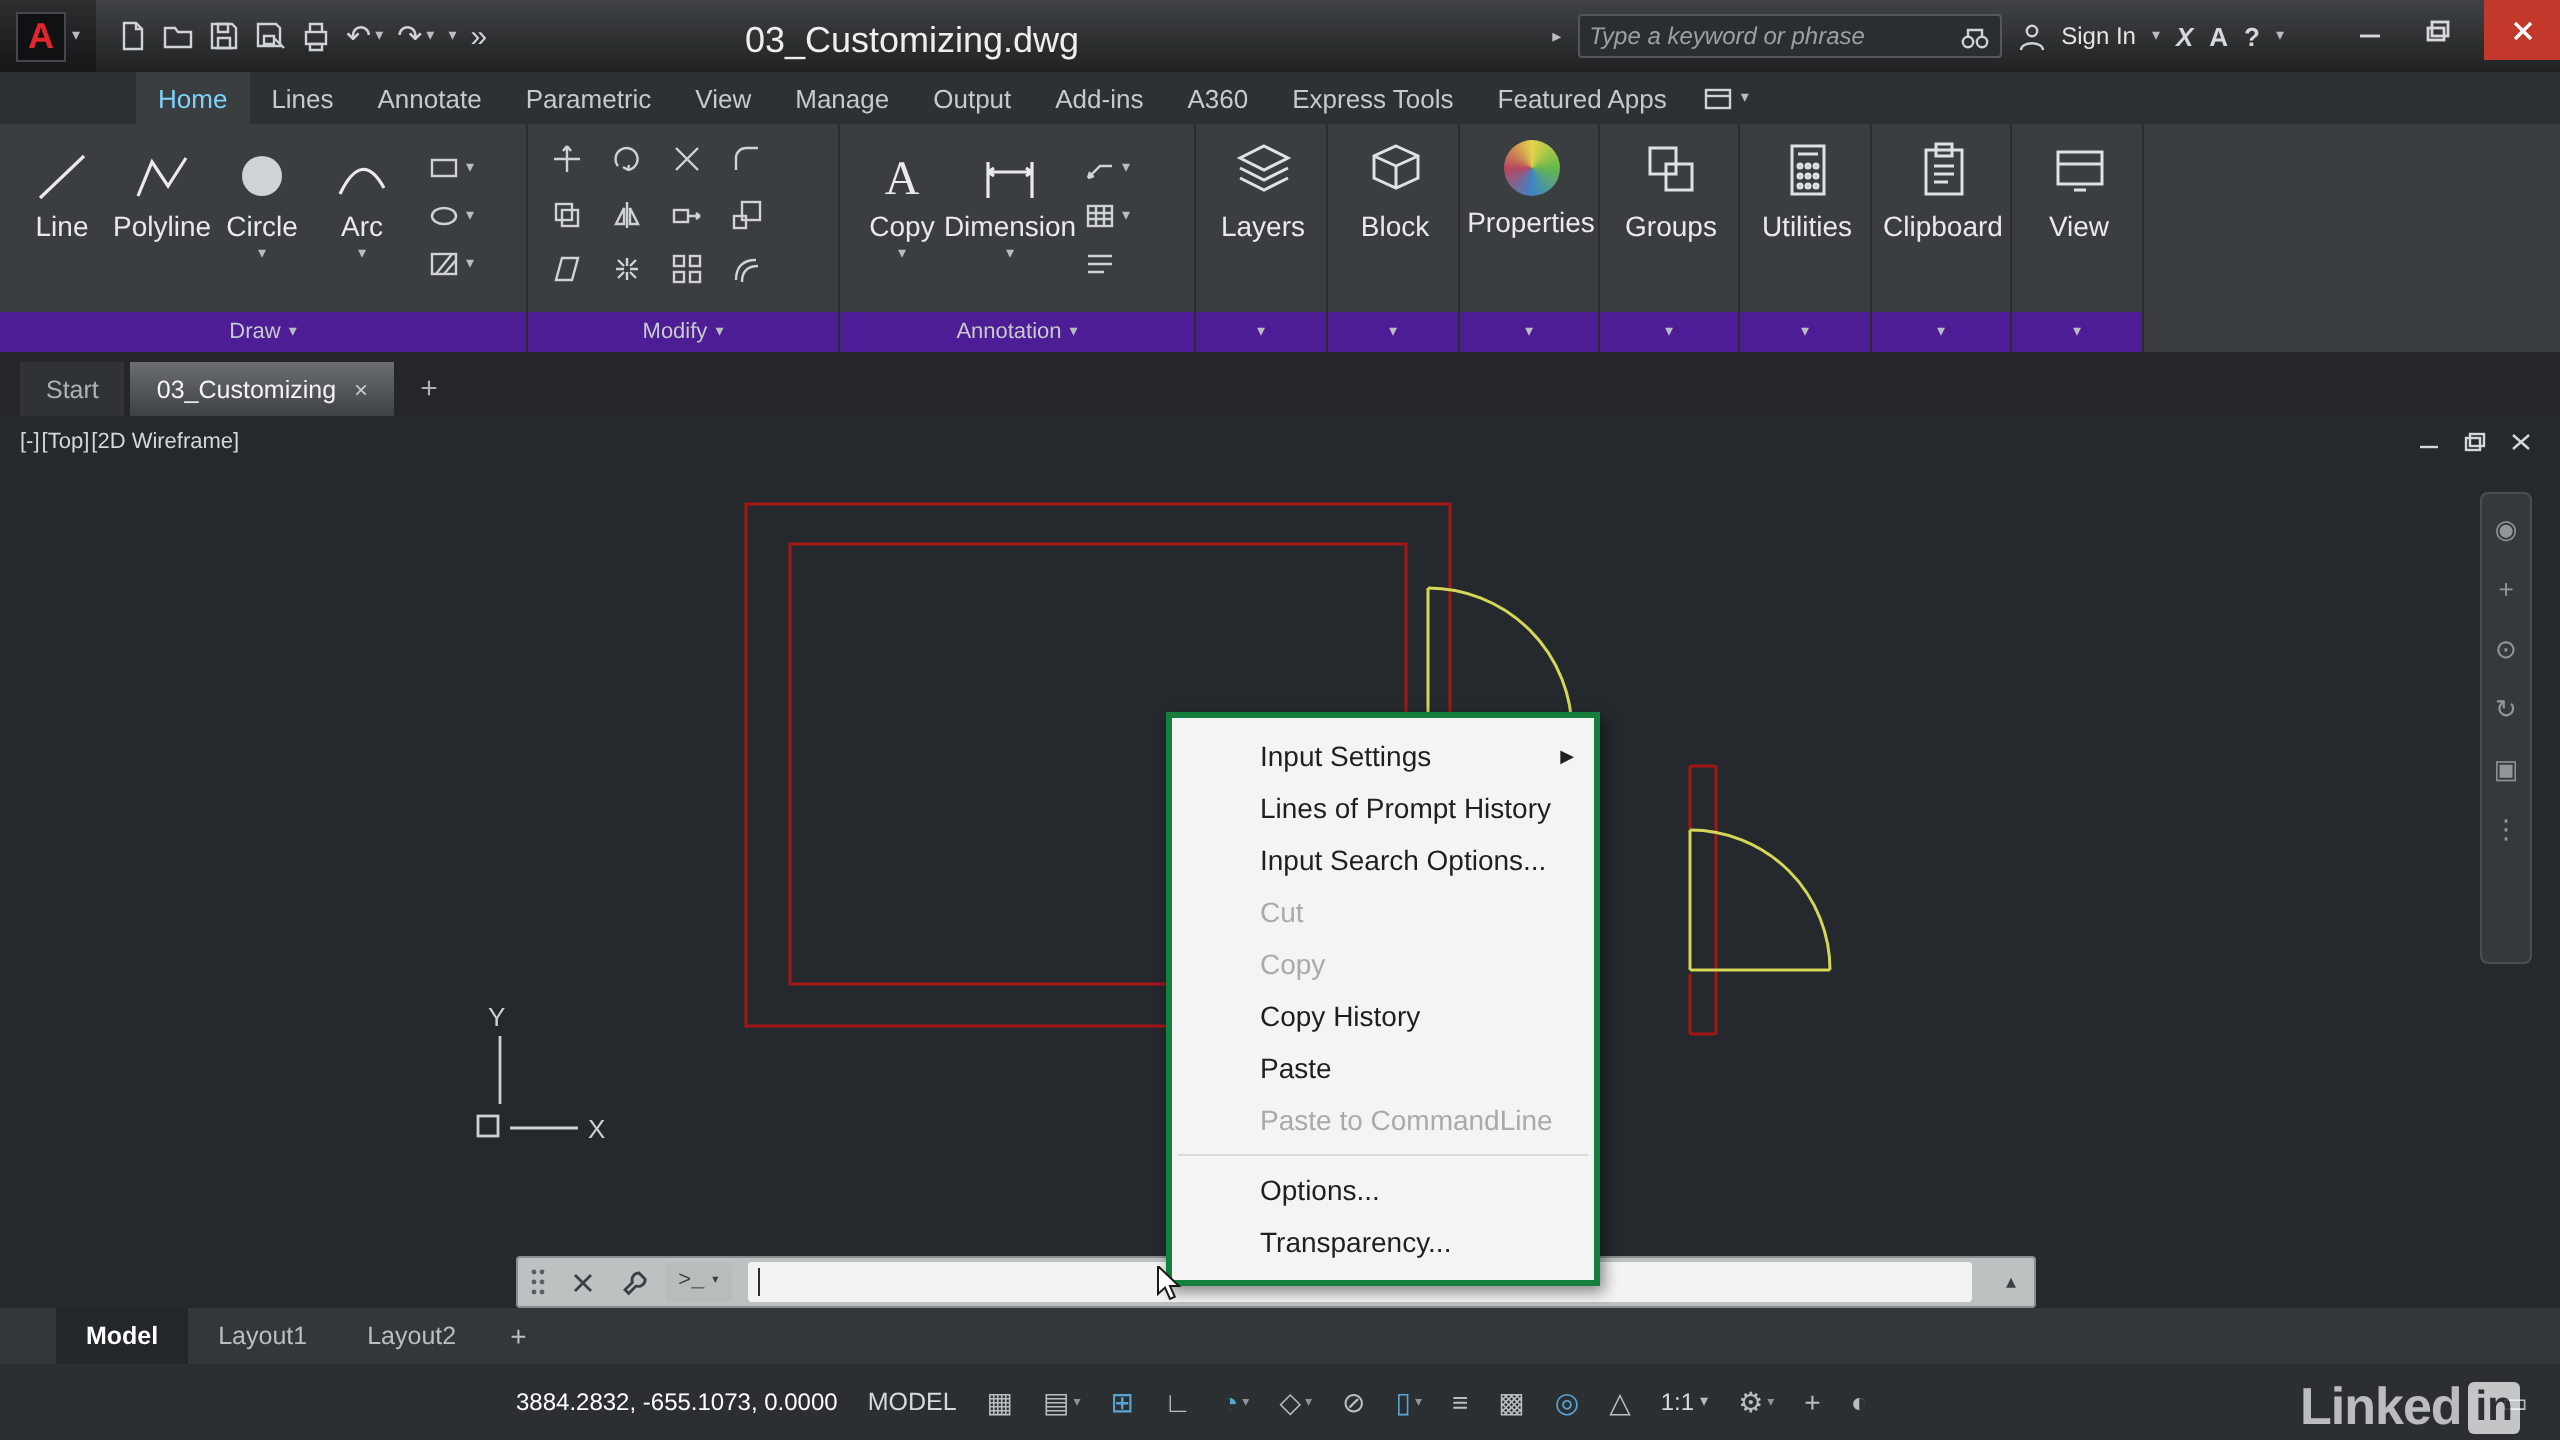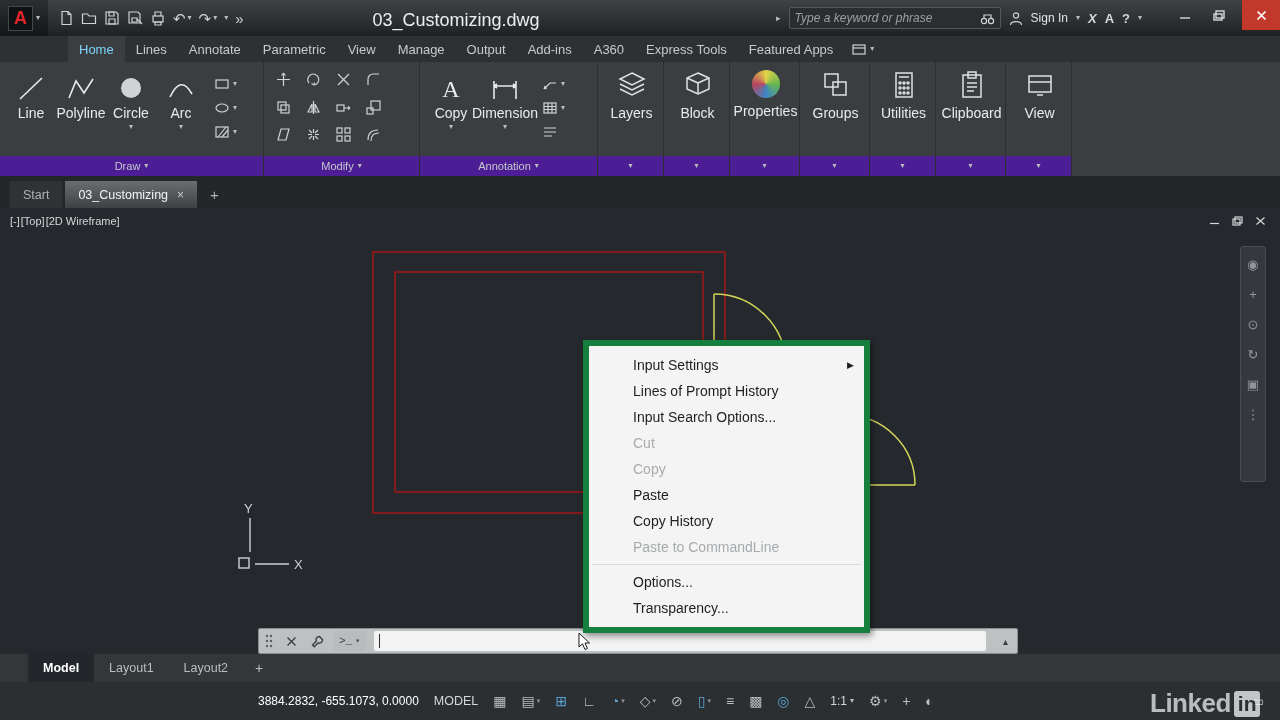--- a/index.html
+++ b/index.html
@@ -74,22 +74,22 @@
   .dsvg{position:absolute;left:0;top:0;}
   .vplabel{position:absolute;left:10px;top:7px;font-size:11px;color:#d4d8db;display:flex;gap:1px;}
   .vpctl{position:absolute;right:14px;top:8px;display:flex;gap:12px;}
   .vpctl svg{stroke:#d4d8db;fill:none;stroke-width:1.2;}
   .navbar{position:absolute;right:14px;top:38px;width:26px;height:236px;
           background:rgba(98,102,106,0.28);border:1px solid rgba(255,255,255,0.10);border-radius:4px;
           display:flex;flex-direction:column;align-items:center;gap:15px;padding-top:10px;
           color:rgba(222,226,229,0.55);font-size:13px;}
 
   
-  .cmenu{position:absolute;left:583px;top:340px;width:287px;background:#f4f4f4;
-         border:6px solid #15803d;box-shadow:2px 3px 7px rgba(0,0,0,0.45);
+  .cmenu{position:absolute;left:583px;top:356px;width:217px;background:#f4f4f4;
+         border:3px solid #15803d;box-shadow:2px 3px 7px rgba(0,0,0,0.45);
          padding:6px 0;font-size:14px;color:#1e1f20;z-index:30;}
   .mi{height:26px;display:flex;align-items:center;padding:0 14px 0 44px;position:relative;}
   .mi.disabled{color:#a7abae;}
   .mi .sub{position:absolute;right:10px;font-size:9px;color:#1e1f20;}
   .msep{height:1px;background:#d8dadb;margin:4px 3px;}
 
   
   .cmdbar{position:absolute;left:258px;top:628px;width:760px;height:26px;z-index:20;
           background:rgba(206,209,211,0.9);border:1px solid rgba(110,114,117,0.65);border-radius:2px;
           display:flex;align-items:center;color:#3c3f41;}
@@ -571,24 +571,24 @@
     <div class="mi">
       <span>Input Search Options...</span>
     </div>
     <div class="mi disabled">
       <span>Cut</span>
     </div>
     <div class="mi disabled">
       <span>Copy</span>
     </div>
     <div class="mi">
+      <span>Copy History</span>
+    </div>
+    <div class="mi">
       <span>Paste</span>
-    </div>
-    <div class="mi">
-      <span>Copy History</span>
     </div>
     <div class="mi disabled">
       <span>Paste to CommandLine</span>
     </div>
     <div class="msep"></div>
     <div class="mi">
       <span>Options...</span>
     </div>
     <div class="mi">
       <span>Transparency...</span>

